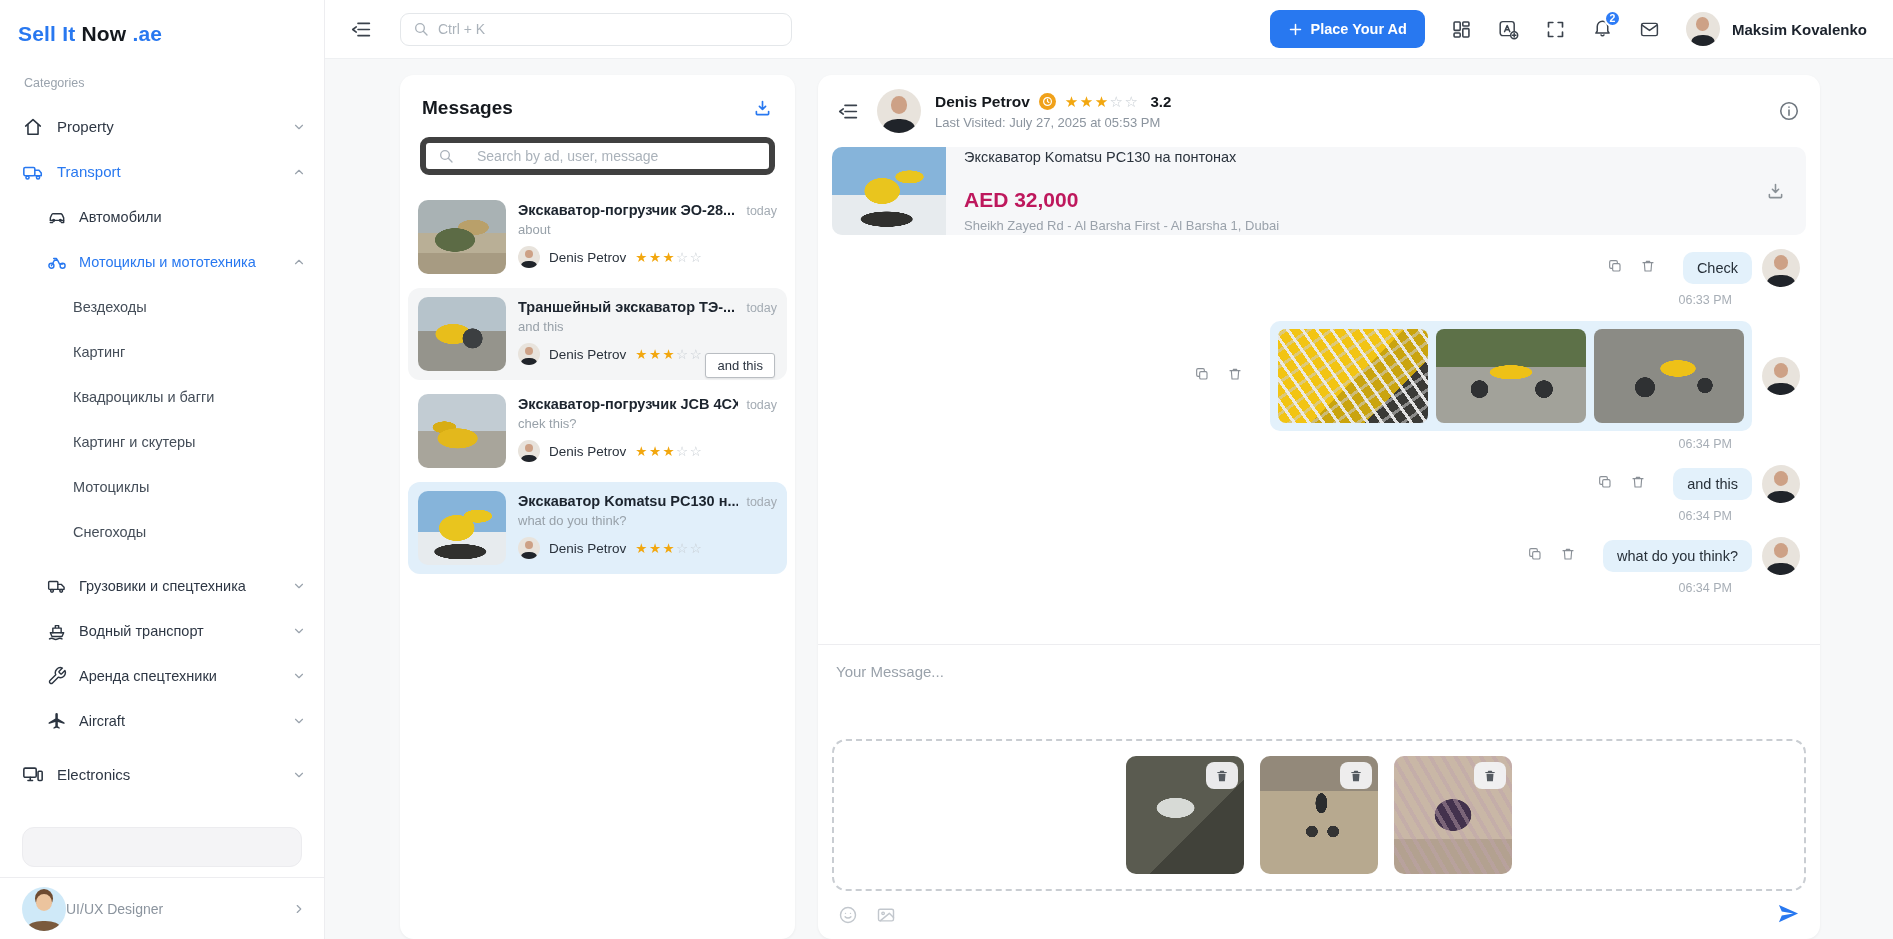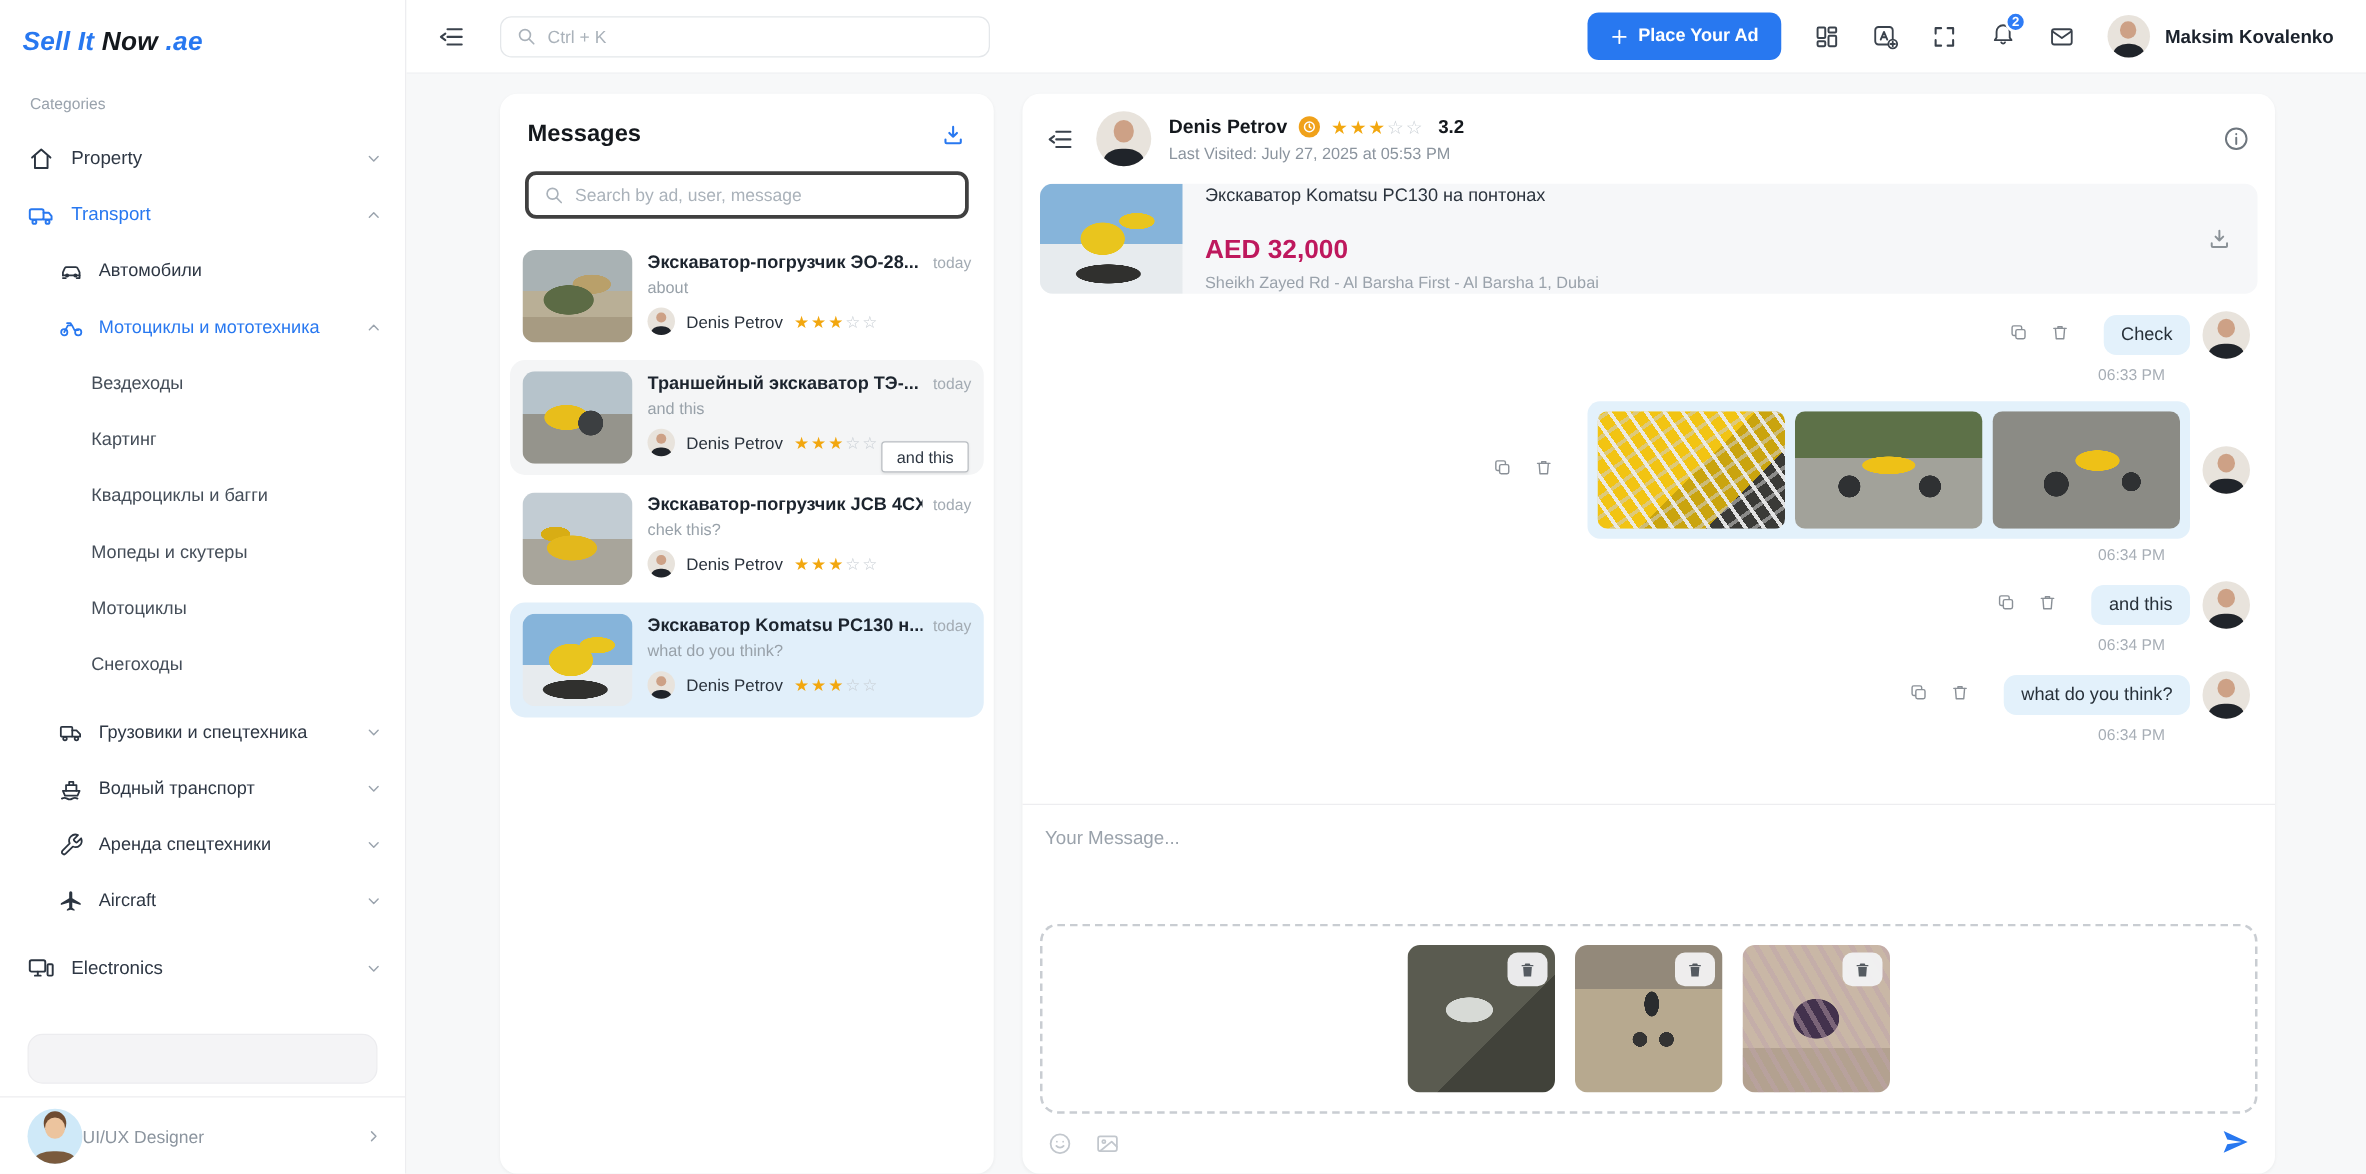--- a/index.html
+++ b/index.html
@@ -1,21 +1,21 @@
 <!DOCTYPE html>
 <html><head>
 <meta charset="utf-8">
 <style>
   * { margin:0; padding:0; box-sizing:border-box; }
   html,body { width:1893px; height:939px; overflow:hidden; font-family:"Liberation Sans", sans-serif; background:#f7f8f9; color:#2b3440; }
   .app { position:relative; width:1893px; height:939px; }
 
   
   .sidebar { position:absolute; left:0; top:0; width:325px; height:939px; background:#fff; border-right:1px solid #ededf0; z-index:5; display:flex; flex-direction:column; }
-  .logo { padding:22px 0 0 18px; font-size:21px; font-weight:700; letter-spacing:.2px;font-style:italic; }
+  .logo { padding:22px 0 0 18px; font-size:21px; font-weight:700; letter-spacing:.2px; }
   .logo .b { color:#2878f0; } .logo .d { color:#14181d; }
   .cat-label { padding:30px 0 0 24px; font-size:12.5px; color:#9aa3ad; }
   .nav { margin-top:14px; flex:1 1 auto; overflow:hidden; }
   .nav-item { position:relative; display:flex; align-items:center; height:45px; cursor:pointer; color:#2e3744; font-size:15px; }
   .nav-item .nicon { display:inline-flex; width:22px; height:22px; margin-right:13px; color:#2b3440; }
   .nav-item .nicon svg { width:22px; height:22px; }
   .lvl1 { padding-left:22px; }
   .lvl2 { padding-left:47px; font-size:14.5px; }
   .lvl2 .nicon { width:20px; height:20px; margin-right:12px; } .lvl2 .nicon svg{ width:20px; height:20px; }
   .lvl3 { padding-left:73px; font-size:14.5px; color:#454e59; }
@@ -53,21 +53,21 @@
   .tb-user-name { font-size:15px; font-weight:600; color:#1b222c; }
 
   
   .card { position:absolute; top:75px; background:#fff; border-radius:14px; box-shadow:0 1px 3px rgba(20,30,40,.05); }
 
   
   .messages-card { left:400px; width:395px; height:864px; display:flex; flex-direction:column; }
   .mp-head { display:flex; align-items:center; justify-content:space-between; padding:22px 22px 0 22px; }
   .mp-title { font-size:19px; font-weight:700; color:#14181d; }
   .mp-download { color:#2878f0; }
-  .mp-search { margin:18px 20px 0 20px; height:38px; border:3px solid #404040; border-radius:9px; display:flex; align-items:center; padding:0 12px; color:#aab2ba; }
+  .mp-search { margin:18px 20px 0 20px; height:38px; border:6px solid #404040; border-radius:9px; display:flex; align-items:center; padding:0 12px; color:#aab2ba;gap:14px; }
   .mp-search svg { width:16px; height:16px; margin-right:9px; }
   .mp-search input { border:none; outline:none; flex:1; font-size:14px; font-family:inherit; color:#2b3440; }
   .mp-search input::placeholder { color:#aab2ba; }
   .conv-list { margin-top:16px; padding:0 8px; display:flex; flex-direction:column; gap:5px; }
   .conv { position:relative; display:flex; gap:12px; padding:9px 10px; border-radius:12px; cursor:pointer; }
   .conv--hover { background:#f4f5f6; }
   .conv--selected { background:#e1effa; }
   .conv-thumb { width:88px; height:74px; border-radius:10px; flex:0 0 auto; }
   .conv-body { flex:1; min-width:0; padding-top:2px; }
   .conv-top { display:flex; align-items:baseline; }
@@ -203,21 +203,21 @@
       <div class="nav-item lvl3">
           <span class="nlabel">Вездеходы</span>
         </div>
       <div class="nav-item lvl3">
           <span class="nlabel">Картинг</span>
         </div>
       <div class="nav-item lvl3">
           <span class="nlabel">Квадроциклы и багги</span>
         </div>
       <div class="nav-item lvl3">
-          <span class="nlabel">Мопеды и скутеры</span>
+          <span class="nlabel">Картинг и скутеры</span>
         </div>
       <div class="nav-item lvl3">
           <span class="nlabel">Мотоциклы</span>
         </div>
       <div class="nav-item lvl3">
           <span class="nlabel">Снегоходы</span>
         </div>
       <div class="nav-gap"></div>
       <div class="nav-item lvl2">
         <span class="nicon">

